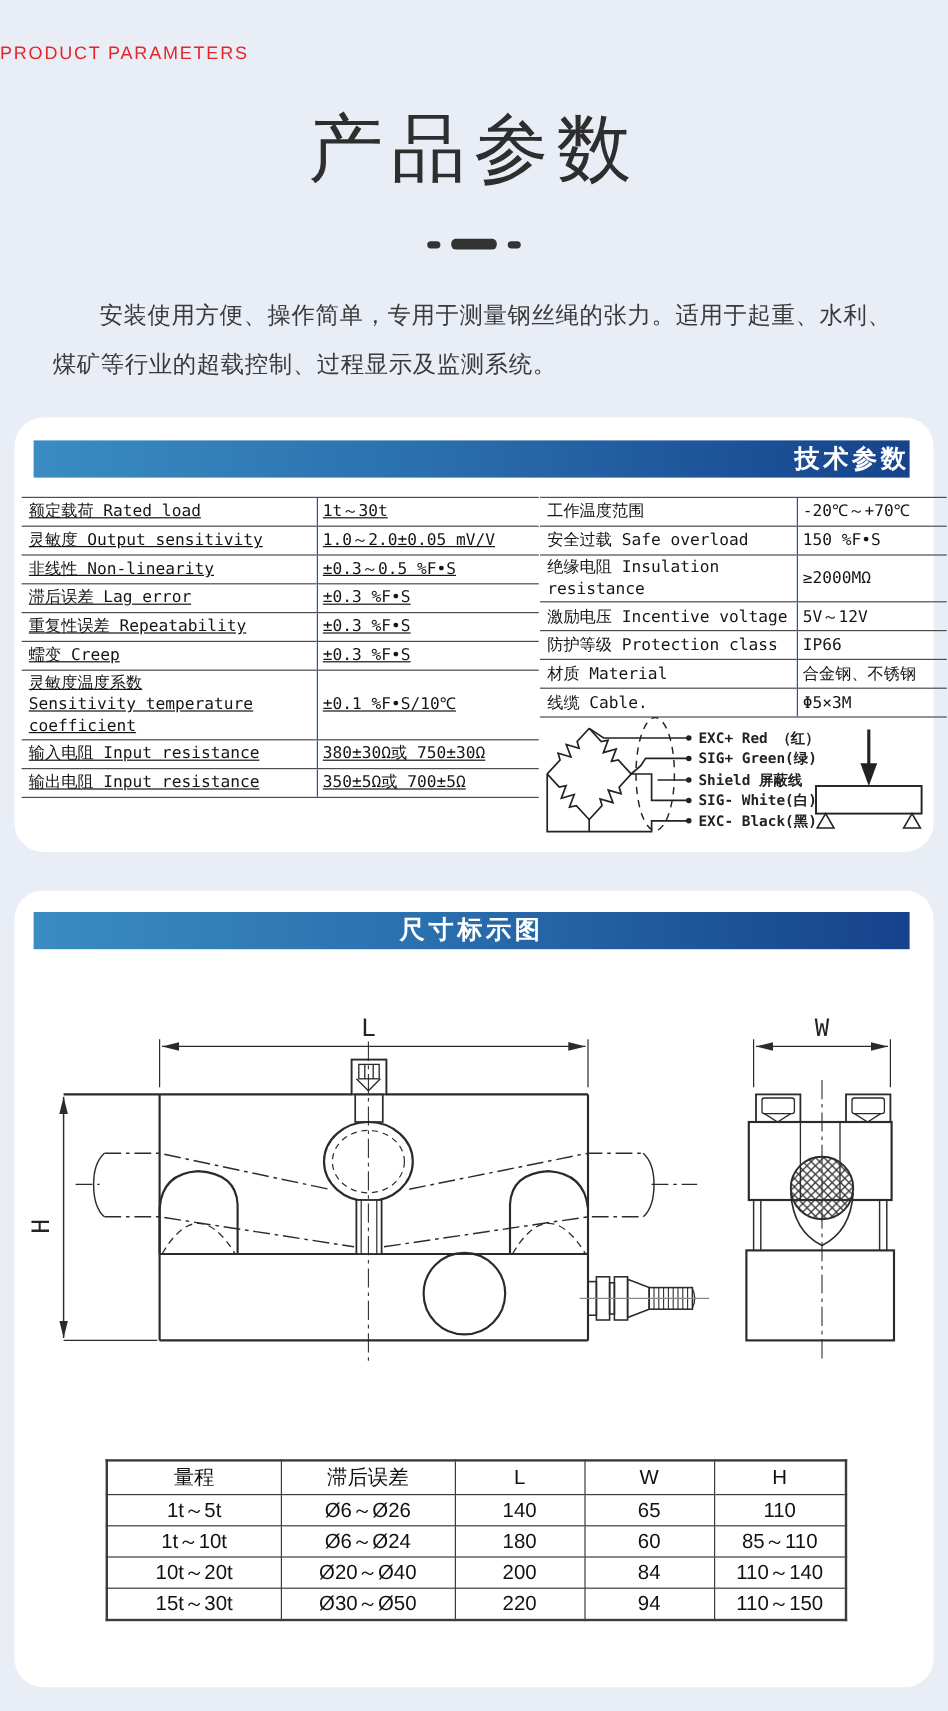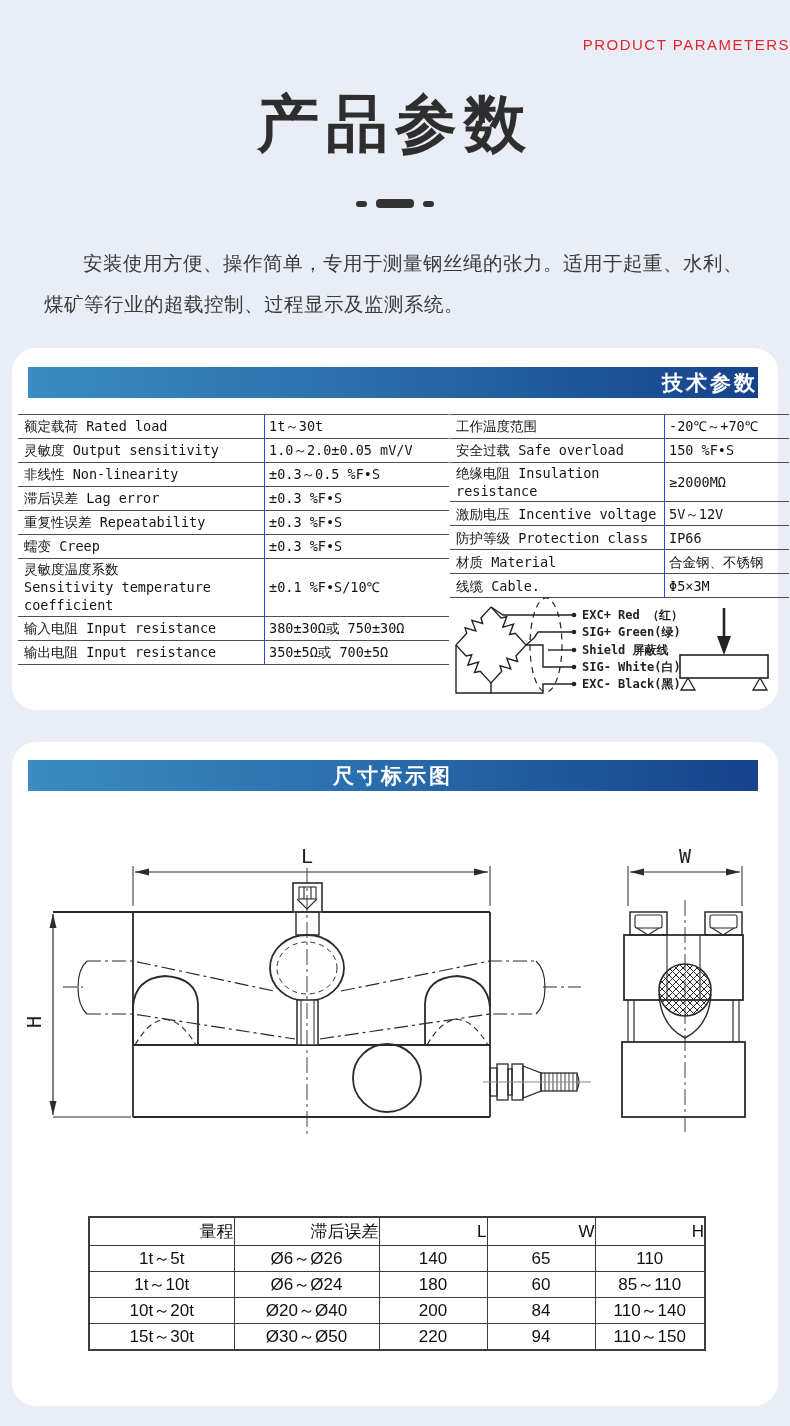--- a/index.html
+++ b/index.html
@@ -4,26 +4,26 @@
 <style>
   html,body{margin:0;padding:0;}
   body{
     width:790px;height:1426px;position:relative;overflow:hidden;
     background:#e9edf6;
     font-family:"Liberation Sans",sans-serif;
   }
   .abs{position:absolute;}
   
   .eyebrow{
-    top:36px;left:0;width:790px;text-align:right;
+    top:36px;left:0;width:790px;text-align:left;
     font-size:15px;letter-spacing:1.5px;color:#e4252c;font-weight:400;
   }
   .big-title{
     top:82px;left:0;width:790px;text-align:center;
-    font-size:62px;font-weight:700;color:#2e2e2e;letter-spacing:7px;
+    font-size:62px;font-weight:400;color:#2e2e2e;letter-spacing:7px;
   }
   .dash-deco{top:199px;left:0;width:790px;display:flex;justify-content:center;align-items:center;gap:9px;}
   .dash-deco i{display:block;background:#333;border-radius:4px;}
   .dash-deco .d-small{width:11px;height:6px;}
   .dash-deco .d-big{width:38px;height:9px;}
   .intro{
     top:243px;left:0;width:702px;padding:0 44px;
     font-size:19.5px;line-height:41px;color:#3a3a3a;text-indent:2em;letter-spacing:0.5px;
   }
   
@@ -40,33 +40,33 @@
   
   .spec{border-collapse:collapse;table-layout:fixed;
     font-family:"DejaVu Sans Mono","Liberation Mono",monospace;
     color:#151515;}
   .spec td{border-top:1px solid #4d4d4d;font-size:13.5px;line-height:1.35;
     padding:1px 4px 1px 6px;overflow:hidden;}
   .spec tr:last-child td{border-bottom:1px solid #4d4d4d;}
   .spec td.val{border-left:1px solid #1d4ed8;padding-left:4px;}
   .spec tr.h1 td{height:21px;}
   .spec tr.h2 td{height:44px;}
-  .ltable{left:6px;top:66px;width:412px;}
+  .ltable{left:6px;top:66px;width:412px;text-decoration:underline;}
   .ltable td.lab{width:236px;} .ltable td.val{width:176px;}
   .rtable{left:438px;top:66px;width:320px;}
   .rtable td.lab{width:204px;} .rtable td.val{width:116px;}
   
   svg text{font-family:"DejaVu Sans Mono","Liberation Mono",monospace;fill:#222;}
   .wiring{left:436px;top:240px;}
   .dimdraw{left:13px;top:100px;}
   
   .size{left:76px;top:474px;width:616px;border-collapse:collapse;table-layout:fixed;
     font-family:"Liberation Sans",sans-serif;font-size:17px;color:#111;}
   .size th,.size td{border:1px solid #3c3c3c;text-align:center;height:25px;font-weight:400;padding:0;}
-  .size th{height:27px;text-align:right;}
+  .size th{height:27px;}
   .size{border:2px solid #3c3c3c;}
 </style>
 </head>
 <body>
 
 <div class="abs eyebrow">PRODUCT PARAMETERS</div>
 <div class="abs big-title">产品参数</div>
 <div class="abs dash-deco">
   <i class="d-small"></i>
   <i class="d-big"></i>

